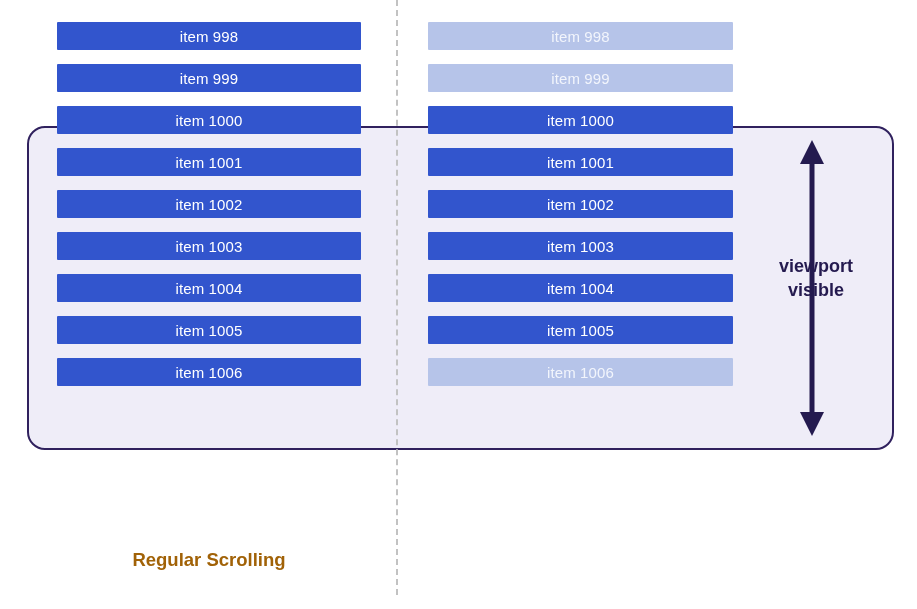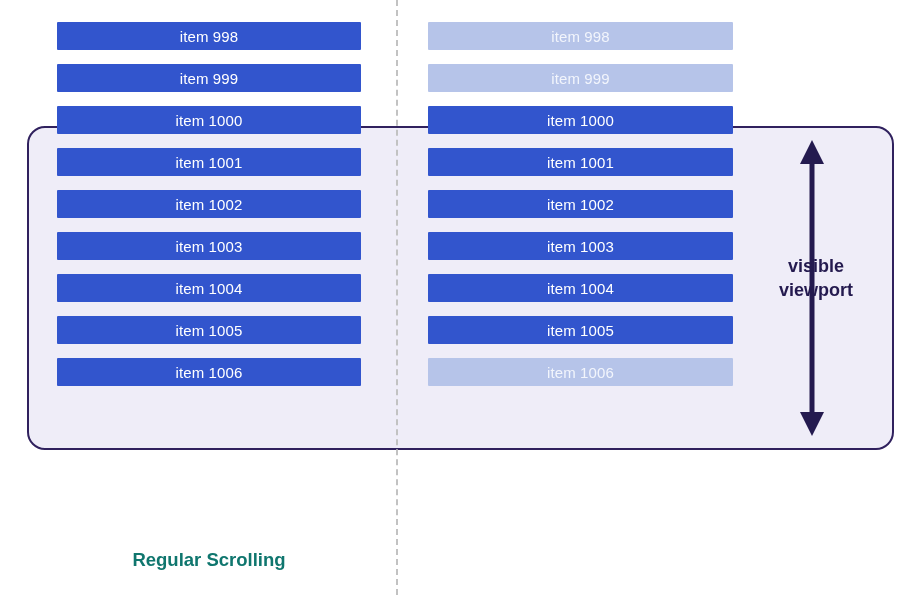--- a/index.html
+++ b/index.html
@@ -95,21 +95,21 @@
     z-index: 5;
   }
   .viewport-caption span { display: block; }
 
   
   .col-caption {
     position: absolute;
     top: 549px;
     font-size: 18.5px;
     font-weight: bold;
-    color: #0f766e;
+    color: #a16207;
     text-align: center;
     z-index: 3;
   }
   .col-caption.left  { left: 57px;  width: 304px; }
   .col-caption.right { left: 428px; width: 305px; }
 </style>
 </head>
 <body>
 
 <div id="stage">
@@ -179,20 +179,20 @@
 
   <div class="arrow-wrap">
     <svg width="34" height="300" viewBox="0 0 34 300" aria-hidden="true">
       <line x1="17" y1="20" x2="17" y2="280" stroke="#241a4f" stroke-width="5"></line>
       <polygon points="17,2 29,26 5,26" fill="#241a4f"></polygon>
       <polygon points="17,298 29,274 5,274" fill="#241a4f"></polygon>
     </svg>
   </div>
 
   <div class="viewport-caption">
+    <span>viewport</span>
     <span>visible</span>
-    <span>viewport</span>
   </div>
 
   <div class="col-caption left">Regular Scrolling</div>
 
 
 </div>
 
 </body></html>

